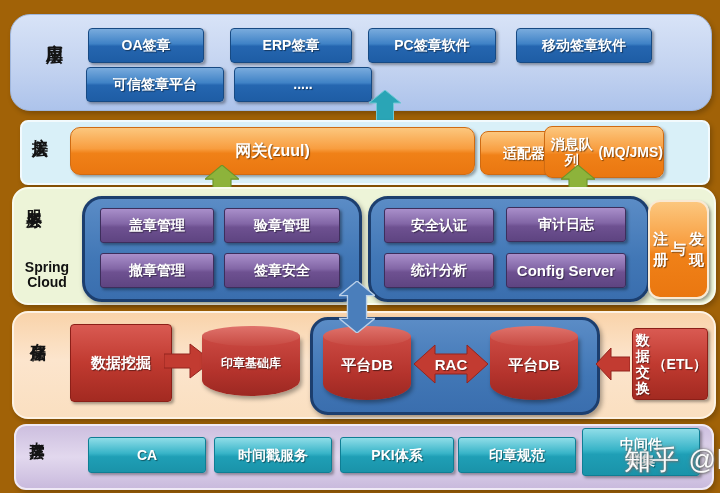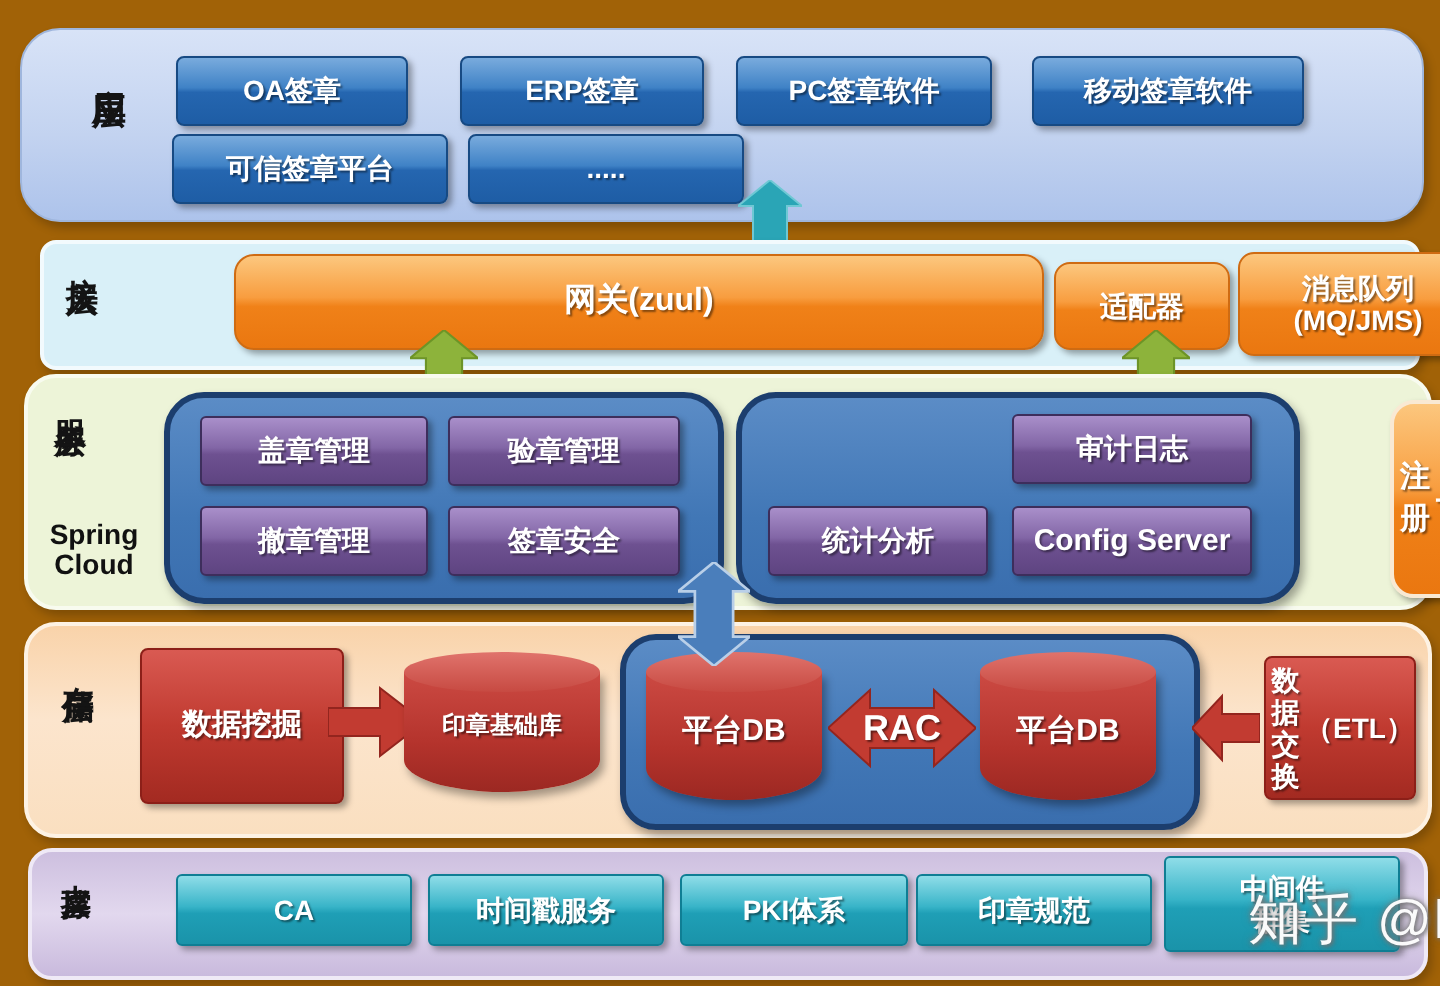--- a/index.html
+++ b/index.html
@@ -17,21 +17,21 @@
     color:#fff;font-weight:bold;font-size:14px;text-align:center;
     box-shadow:2px 2px 3px rgba(0,0,0,.35);text-shadow:1px 1px 1px rgba(0,0,0,.45);
     line-height:1.15;
   }
   .btn-blue{
     background:linear-gradient(180deg,#79abdd 0%,#3f82c6 45%,#2566b0 52%,#1e5da5 100%);
     border:1px solid #174a83;border-radius:4px;
   }
   .btn-orange{
     background:linear-gradient(180deg,#fcc77e 0%,#f89d3f 45%,#f08118 55%,#ea7710 100%);
-    border:1px solid #cf6b12;border-radius:8px;margin-left:47px;
+    border:1px solid #cf6b12;border-radius:8px;
   }
   .btn-purple{
     background:linear-gradient(180deg,#a98fca 0%,#8266a6 45%,#6e5191 55%,#5e4481 100%);
     border:1px solid #3d2e5c;border-radius:3px;
   }
   .btn-teal{
     background:linear-gradient(180deg,#8fdde8 0%,#38b4c8 45%,#1f9fb6 55%,#1a93a9 100%);
     border:1px solid #0f7e94;border-radius:3px;
   }
   .box-red{
@@ -93,21 +93,21 @@
   <svg class="arrow" style="left:369px;top:90px;" width="32" height="46" viewBox="0 0 32 46" preserveAspectRatio="none">
     <polygon points="16,0 32,13 24.5,13 24.5,33 32,33 16,46 0,33 7.5,33 7.5,13 0,13" fill="#2aa5b6" stroke="#6fc8d4" stroke-width="1"></polygon>
   </svg>
 
   <section class="layer" style="left:20px;top:120px;width:686px;height:61px;border-radius:8px;
            background:#d9f0f8;border:2px solid #f2fafd;">
   </section>
   <div class="vlabel" style="left:32px;top:126px;font-size:16px;">接入层</div>
   <div class="btn btn-orange" style="left:70px;top:127px;width:403px;height:46px;border-radius:10px;font-size:16px;">网关(zuul)</div>
   <div class="btn btn-orange" style="left:480px;top:131px;width:86px;height:42px;">适配器</div>
-  <div class="btn btn-orange" style="left:572px;top:126px;width:118px;height:50px;flex-direction:column;text-align:center;">
+  <div class="btn btn-orange" style="left:544px;top:126px;width:118px;height:50px;flex-direction:row;text-align:center;">
     <span>消息队列</span>
     <span>(MQ/JMS)</span>
   </div>
 
   <svg class="arrow" style="left:205px;top:165px;" width="34" height="50" viewBox="0 0 32 46" preserveAspectRatio="none">
     <polygon points="16,0 32,13 24.5,13 24.5,33 32,33 16,46 0,33 7.5,33 7.5,13 0,13" fill="#8db33b" stroke="#6d9427" stroke-width="1"></polygon>
   </svg>
   <svg class="arrow" style="left:561px;top:165px;" width="34" height="50" viewBox="0 0 32 46" preserveAspectRatio="none">
     <polygon points="16,0 32,13 24.5,13 24.5,33 32,33 16,46 0,33 7.5,33 7.5,13 0,13" fill="#8db33b" stroke="#6d9427" stroke-width="1"></polygon>
   </svg>
@@ -119,20 +119,21 @@
   <div class="springcloud" style="left:12px;top:260px;width:70px;">Spring Cloud</div>
 
   <div class="container-blue" style="left:82px;top:196px;width:274px;height:100px;"></div>
   <div class="container-blue" style="left:368px;top:196px;width:276px;height:100px;"></div>
 
   <div class="btn btn-purple" style="left:100px;top:208px;width:112px;height:33px;">盖章管理</div>
   <div class="btn btn-purple" style="left:224px;top:208px;width:114px;height:33px;">验章管理</div>
   <div class="btn btn-purple" style="left:100px;top:253px;width:112px;height:33px;">撤章管理</div>
   <div class="btn btn-purple" style="left:224px;top:253px;width:114px;height:33px;">签章安全</div>
 
+  <div class="btn btn-purple" style="left:384px;top:208px;width:108px;height:33px;">安全认证</div>
   <div class="btn btn-purple" style="left:506px;top:207px;width:118px;height:33px;">审计日志</div>
   <div class="btn btn-purple" style="left:384px;top:253px;width:108px;height:33px;">统计分析</div>
   <div class="btn btn-purple" style="left:506px;top:253px;width:118px;height:33px;font-size:15px;">Config Server</div>
 
   <div class="btn btn-orange" style="left:648px;top:200px;width:57px;height:95px;border-radius:12px;
               border:2px solid #f9e9d3;flex-direction:row;font-size:15px;line-height:1.35;">
     <span>注册</span>
     <span>与</span>
     <span>发现</span>
   </div>
@@ -164,21 +165,21 @@
   <div class="cyl" style="left:323px;top:326px;width:88px;height:74px;z-index:5;">
     <div class="body"></div>
     <div class="top"></div>
     <div class="lbl">平台DB</div>
   </div>
 
   <svg class="arrow" style="left:414px;top:342px;z-index:5;" width="74" height="44" viewBox="0 0 74 44" preserveAspectRatio="none">
     <polygon points="0,22 21,3 21,12 53,12 53,3 74,22 53,41 53,32 21,32 21,41" fill="#c23b31" stroke="#93251e" stroke-width="1"></polygon>
   </svg>
   <div class="flexcenter" style="position:absolute;left:414px;top:342px;width:74px;height:44px;z-index:6;
-              color:#fff;font-weight:bold;font-size:18px;text-shadow:1px 1px 1px rgba(0,0,0,.5);">RAC</div>
+              color:#fff;font-weight:bold;font-size:15px;text-shadow:1px 1px 1px rgba(0,0,0,.5);">RAC</div>
 
   <div class="cyl" style="left:490px;top:326px;width:88px;height:74px;z-index:5;">
     <div class="body"></div>
     <div class="top"></div>
     <div class="lbl">平台DB</div>
   </div>
 
   <svg class="arrow" style="left:596px;top:345px;" width="34" height="38" viewBox="0 0 34 38" preserveAspectRatio="none">
     <polygon points="0,19 15,3 15,12 34,12 34,26 15,26 15,35" fill="#c23b31" stroke="#93251e" stroke-width="1"></polygon>
   </svg>

